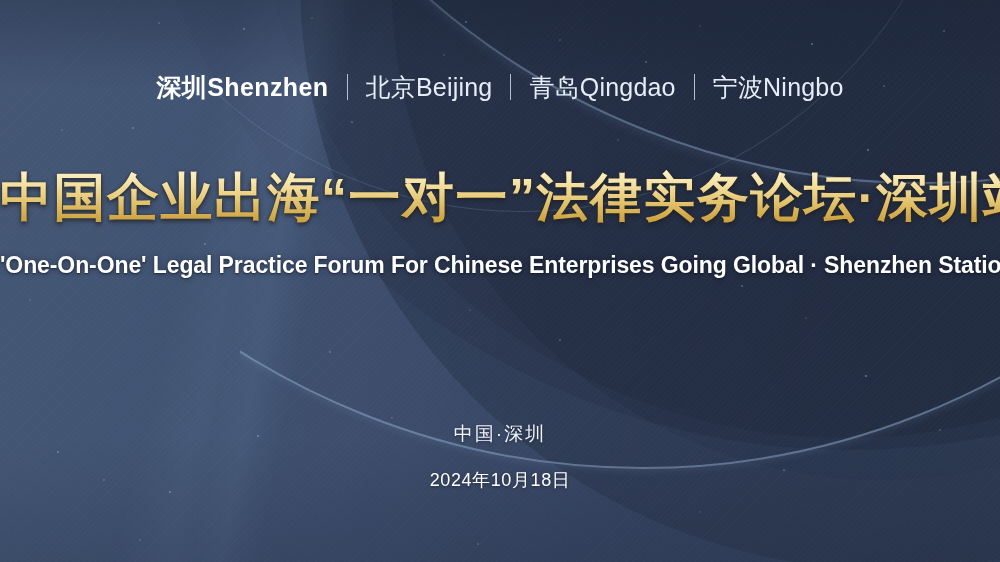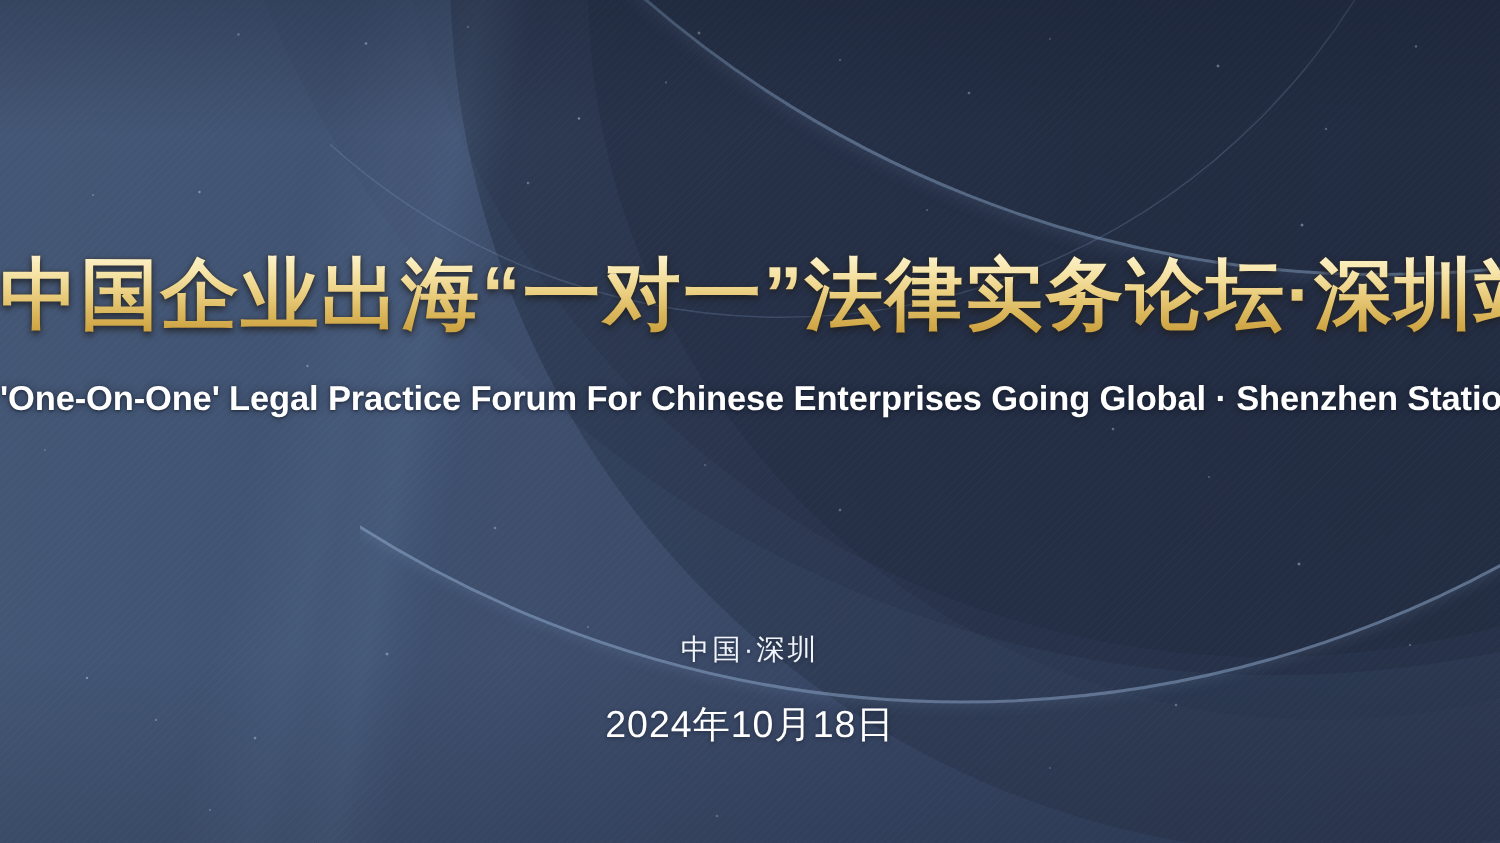--- a/index.html
+++ b/index.html
@@ -270,21 +270,21 @@
     font-size: 19px;
     font-weight: 400;
     color: #f0f4fb;
     letter-spacing: 2px;
     line-height: 1;
     text-shadow: 0 1px 3px rgba(14,20,34,0.50);
     text-align: center;
   }
   .date {
     margin-top: 28px;
-    font-size: 25px;
+    font-size: 18px;
     font-weight: 400;
     color: #ffffff;
     letter-spacing: 0.6px;
     line-height: 1;
     text-shadow: 0 1px 3px rgba(14,20,34,0.50);
   }
 </style>
 </head>
 <body>
 
@@ -301,20 +301,29 @@
     <div class="arc-ring"></div>
     <div class="arc-ring-2"></div>
     <div class="arc-ring-3"></div>
   </div>
   <div class="bg-layer bg-texture"></div>
   <div class="bg-layer bg-stars"></div>
   <div class="bg-layer bg-vshade"></div>
 
   <div class="content">
 
+    <div class="cities">
+      <span class="city primary">深圳Shenzhen</span>
+      <span class="city-sep"></span>
+      <span class="city secondary">北京Beijing</span>
+      <span class="city-sep"></span>
+      <span class="city secondary">青岛Qingdao</span>
+      <span class="city-sep"></span>
+      <span class="city secondary">宁波Ningbo</span>
+    </div>
 
     <div class="main-title">中国企业出海“一对一”法律实务论坛·深圳站</div>
 
     <div class="sub-title">'One-On-One' Legal Practice Forum For Chinese Enterprises Going Global · Shenzhen Station</div>
 
     <div class="footer">
       <div class="place">中国·深圳</div>
       <div class="date">2024年10月18日</div>
     </div>
 

